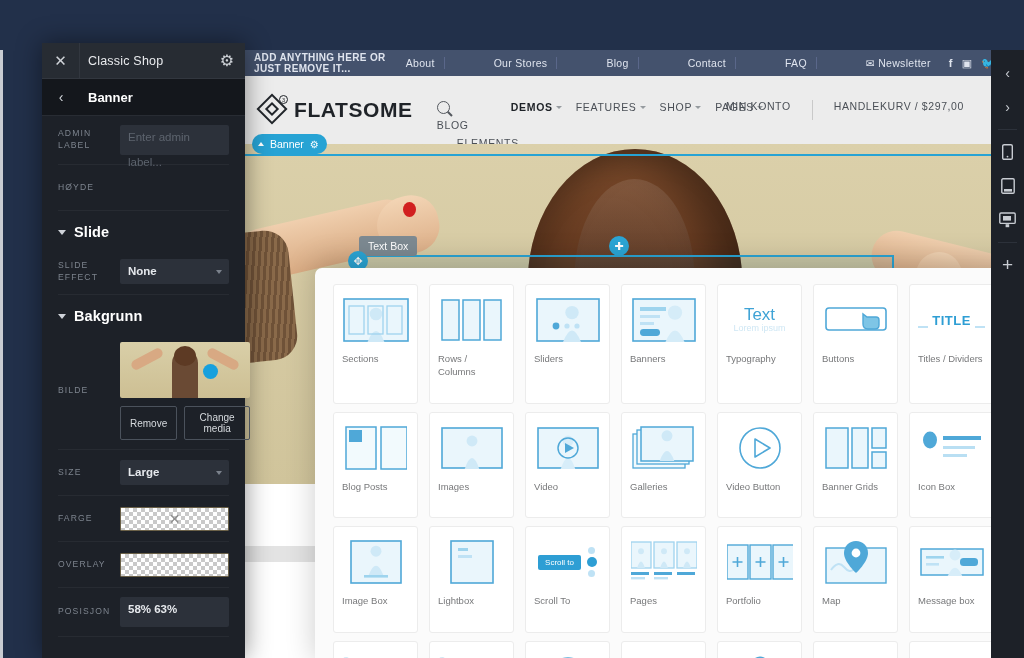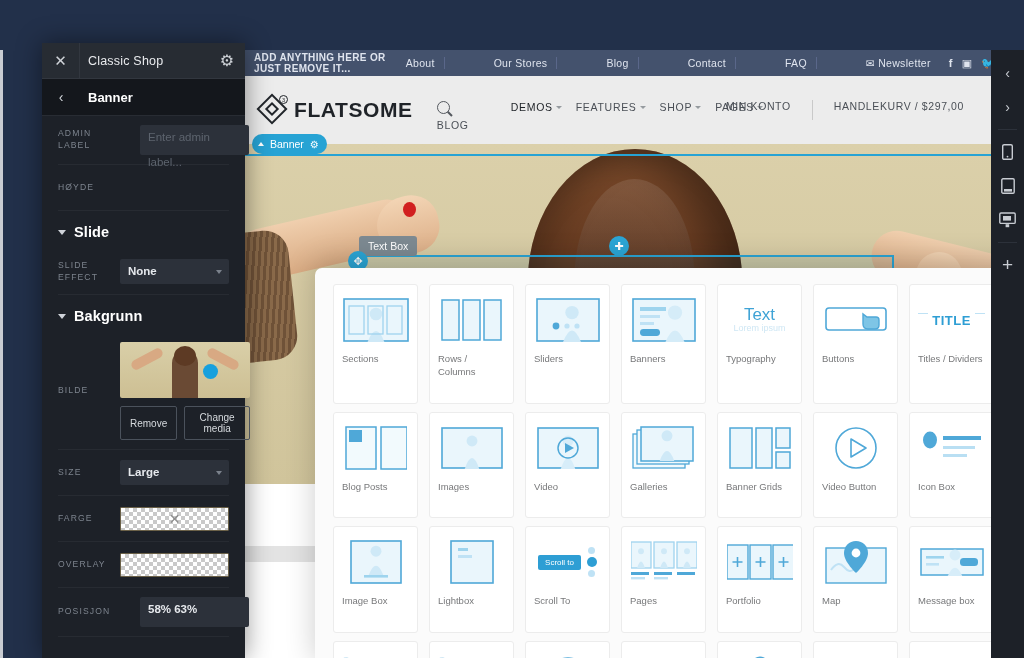--- a/index.html
+++ b/index.html
@@ -52,21 +52,21 @@
     border-bottom:1px solid #272b32;
   }
   .field-label{
     width:62px; flex:0 0 62px; color:#7d848e; font-size:8.6px;
     letter-spacing:1.1px; text-transform:uppercase; line-height:1.35;
   }
   .field-ctl{ flex:1; }
   .txt-input{
     width:100%; height:30px; background:#2c313a; border:none; border-radius:2px;
     color:#e6e9ed; font-size:11.5px; font-weight:bold; padding:0 8px;
-    font-family:"Liberation Sans", sans-serif; line-height:25px;margin-left:20px;
+    font-family:"Liberation Sans", sans-serif; line-height:25px;
   }
   .txt-input.placeholder{ color:#5d646e; font-weight:normal; }
   .select-ctl{
     position:relative; width:100%; height:25px; background:#2c313a; border-radius:2px;
     color:#e6e9ed; font-size:11.5px; font-weight:bold; padding:0 18px 0 8px;
     line-height:25px; cursor:pointer;
   }
   .select-ctl:after{
     content:""; position:absolute; right:7px; top:11px;
     border-left:3.5px solid transparent; border-right:3.5px solid transparent;
@@ -170,21 +170,21 @@
     font-size:21px; font-weight:bold; color:#1f2328; letter-spacing:.6px;
   }
   .mainnav{
     margin-left:24px; padding-top:8px; display:flex; flex-wrap:wrap;
     align-items:center; gap:0 14px; max-width:330px;
   }
   .mainnav .nv{
     font-size:10.5px; color:#4a4f56; letter-spacing:.7px; cursor:pointer;
     display:flex; align-items:center; gap:3px; padding:3px 0;
   }
-  .mainnav .nv.active{ color:#1d2126; font-weight:normal;padding-left:45px; }
+  .mainnav .nv.active{ color:#1d2126; font-weight:bold;padding-left:45px; }
   .mainnav .nv .cd{
     width:0;height:0;border-left:3px solid transparent;border-right:3px solid transparent;
     border-top:3.5px solid #969b9f;
   }
   .search-ico{
     width:13px;height:13px;border:1.6px solid #54585e;border-radius:50%;
     position:relative; margin-right:2px;
   }
   .search-ico:after{
     content:""; position:absolute; right:-4px; bottom:-2px; width:6px; height:1.6px;
@@ -388,20 +388,23 @@
       <div class="nv">
         <span>SHOP</span>
           <i class="cd"></i>
       </div>
       <div class="nv">
         <span>PAGES</span>
           <i class="cd"></i>
       </div>
       <div class="nv">
         <span>BLOG</span>
+      </div>
+      <div class="nv" style="width:100%;margin-left:20px;">
+        <span>ELEMENTS</span>
       </div>
     </div>
 
     <div class="headright">
       <div class="hr-link">MIN KONTO</div>
       <div class="hr-sep"></div>
       <div class="hr-link">HANDLEKURV / $297,00</div>
       <div class="cart-ico">
           <span>6</span>
         </div>
@@ -592,21 +595,21 @@
         <div class="art">
           <svg width="62" height="32" viewBox="0 0 62 32">
             <rect x="1" y="4" width="60" height="22" rx="3" fill="#fff" stroke="#4fa8d8" stroke-width="1.6"></rect>
        <path d="M38 10 l0 10 q0 5 5 5 l7 0 q4 0 4 -4 l0 -5 q0 -3 -3 -3 l-9 0 z" fill="#7ec5e6" stroke="#4fa8d8" stroke-width="1.4"></path>
           </svg>
         </div>
         <div class="tl">Buttons</div>
       </div>
       <div class="tile">
         <div class="art">
-          <div style="display:flex;align-items:flex-start;gap:4px;width:100%;justify-content:center">
+          <div style="display:flex;align-items:flex-end;gap:4px;width:100%;justify-content:center">
         <span style="flex:1;height:1.6px;background:#bfe2f5"></span>
         <span style="color:#2e9ed4;font-size:13px;font-weight:bold;letter-spacing:.5px">TITLE</span>
         <span style="flex:1;height:1.6px;background:#bfe2f5"></span>
           </div>
         </div>
         <div class="tl">Titles / Dividers</div>
       </div>
       <div class="tile">
         <div class="art">
           <svg width="62" height="44" viewBox="0 0 62 44">
@@ -646,37 +649,37 @@
        <rect x="5" y="4" width="52" height="34" fill="#f2fafd" stroke="#4fa8d8" stroke-width="1.3"></rect>
        <rect x="9" y="1" width="52" height="34" fill="#eaf6fc" stroke="#4fa8d8" stroke-width="1.5"></rect>
        <ellipse cx="35" cy="9.799999999999999" rx="5.46" ry="5.46" fill="#cfe9f7"></ellipse>
             <path d="M27.72 35 q7.280000000000001 -19.8 14.560000000000002 0 z" fill="#cfe9f7"></path>
           </svg>
         </div>
         <div class="tl">Galleries</div>
       </div>
       <div class="tile">
         <div class="art">
+          <svg width="44" height="44" viewBox="0 0 44 44">
+            <ellipse cx="22" cy="22" rx="20" ry="20" fill="none" stroke="#4fa8d8" stroke-width="1.6"></ellipse>
+       <path d="M17 13 l15 9 -15 9 z" fill="none" stroke="#4fa8d8" stroke-width="1.6" stroke-linejoin="round"></path>
+          </svg>
+        </div>
+        <div class="tl">Video Button</div>
+      </div>
+      <div class="tile">
+        <div class="art">
           <svg width="62" height="42" viewBox="0 0 62 42">
             <rect x="1" y="1" width="22" height="40" fill="#eaf6fc" stroke="#4fa8d8" stroke-width="1.5"></rect>
        <rect x="27" y="1" width="16" height="40" fill="#eaf6fc" stroke="#4fa8d8" stroke-width="1.5"></rect>
        <rect x="47" y="1" width="14" height="20" fill="#eaf6fc" stroke="#4fa8d8" stroke-width="1.5"></rect>
        <rect x="47" y="25" width="14" height="16" fill="#eaf6fc" stroke="#4fa8d8" stroke-width="1.5"></rect>
           </svg>
         </div>
         <div class="tl">Banner Grids</div>
-      </div>
-      <div class="tile">
-        <div class="art">
-          <svg width="44" height="44" viewBox="0 0 44 44">
-            <ellipse cx="22" cy="22" rx="20" ry="20" fill="none" stroke="#4fa8d8" stroke-width="1.6"></ellipse>
-       <path d="M17 13 l15 9 -15 9 z" fill="none" stroke="#4fa8d8" stroke-width="1.6" stroke-linejoin="round"></path>
-          </svg>
-        </div>
-        <div class="tl">Video Button</div>
       </div>
       <div class="tile">
         <div class="art">
           <svg width="62" height="34" viewBox="0 0 62 34">
             <ellipse cx="9" cy="9" rx="7" ry="8.5" fill="#4fa8d8"></ellipse>
        <rect x="22" y="5" width="38" height="4" fill="#4fa8d8"></rect>
        <rect x="22" y="15" width="32" height="3" fill="#b9dff3"></rect>
        <rect x="22" y="23" width="24" height="3" fill="#b9dff3"></rect>
           </svg>
         </div>

